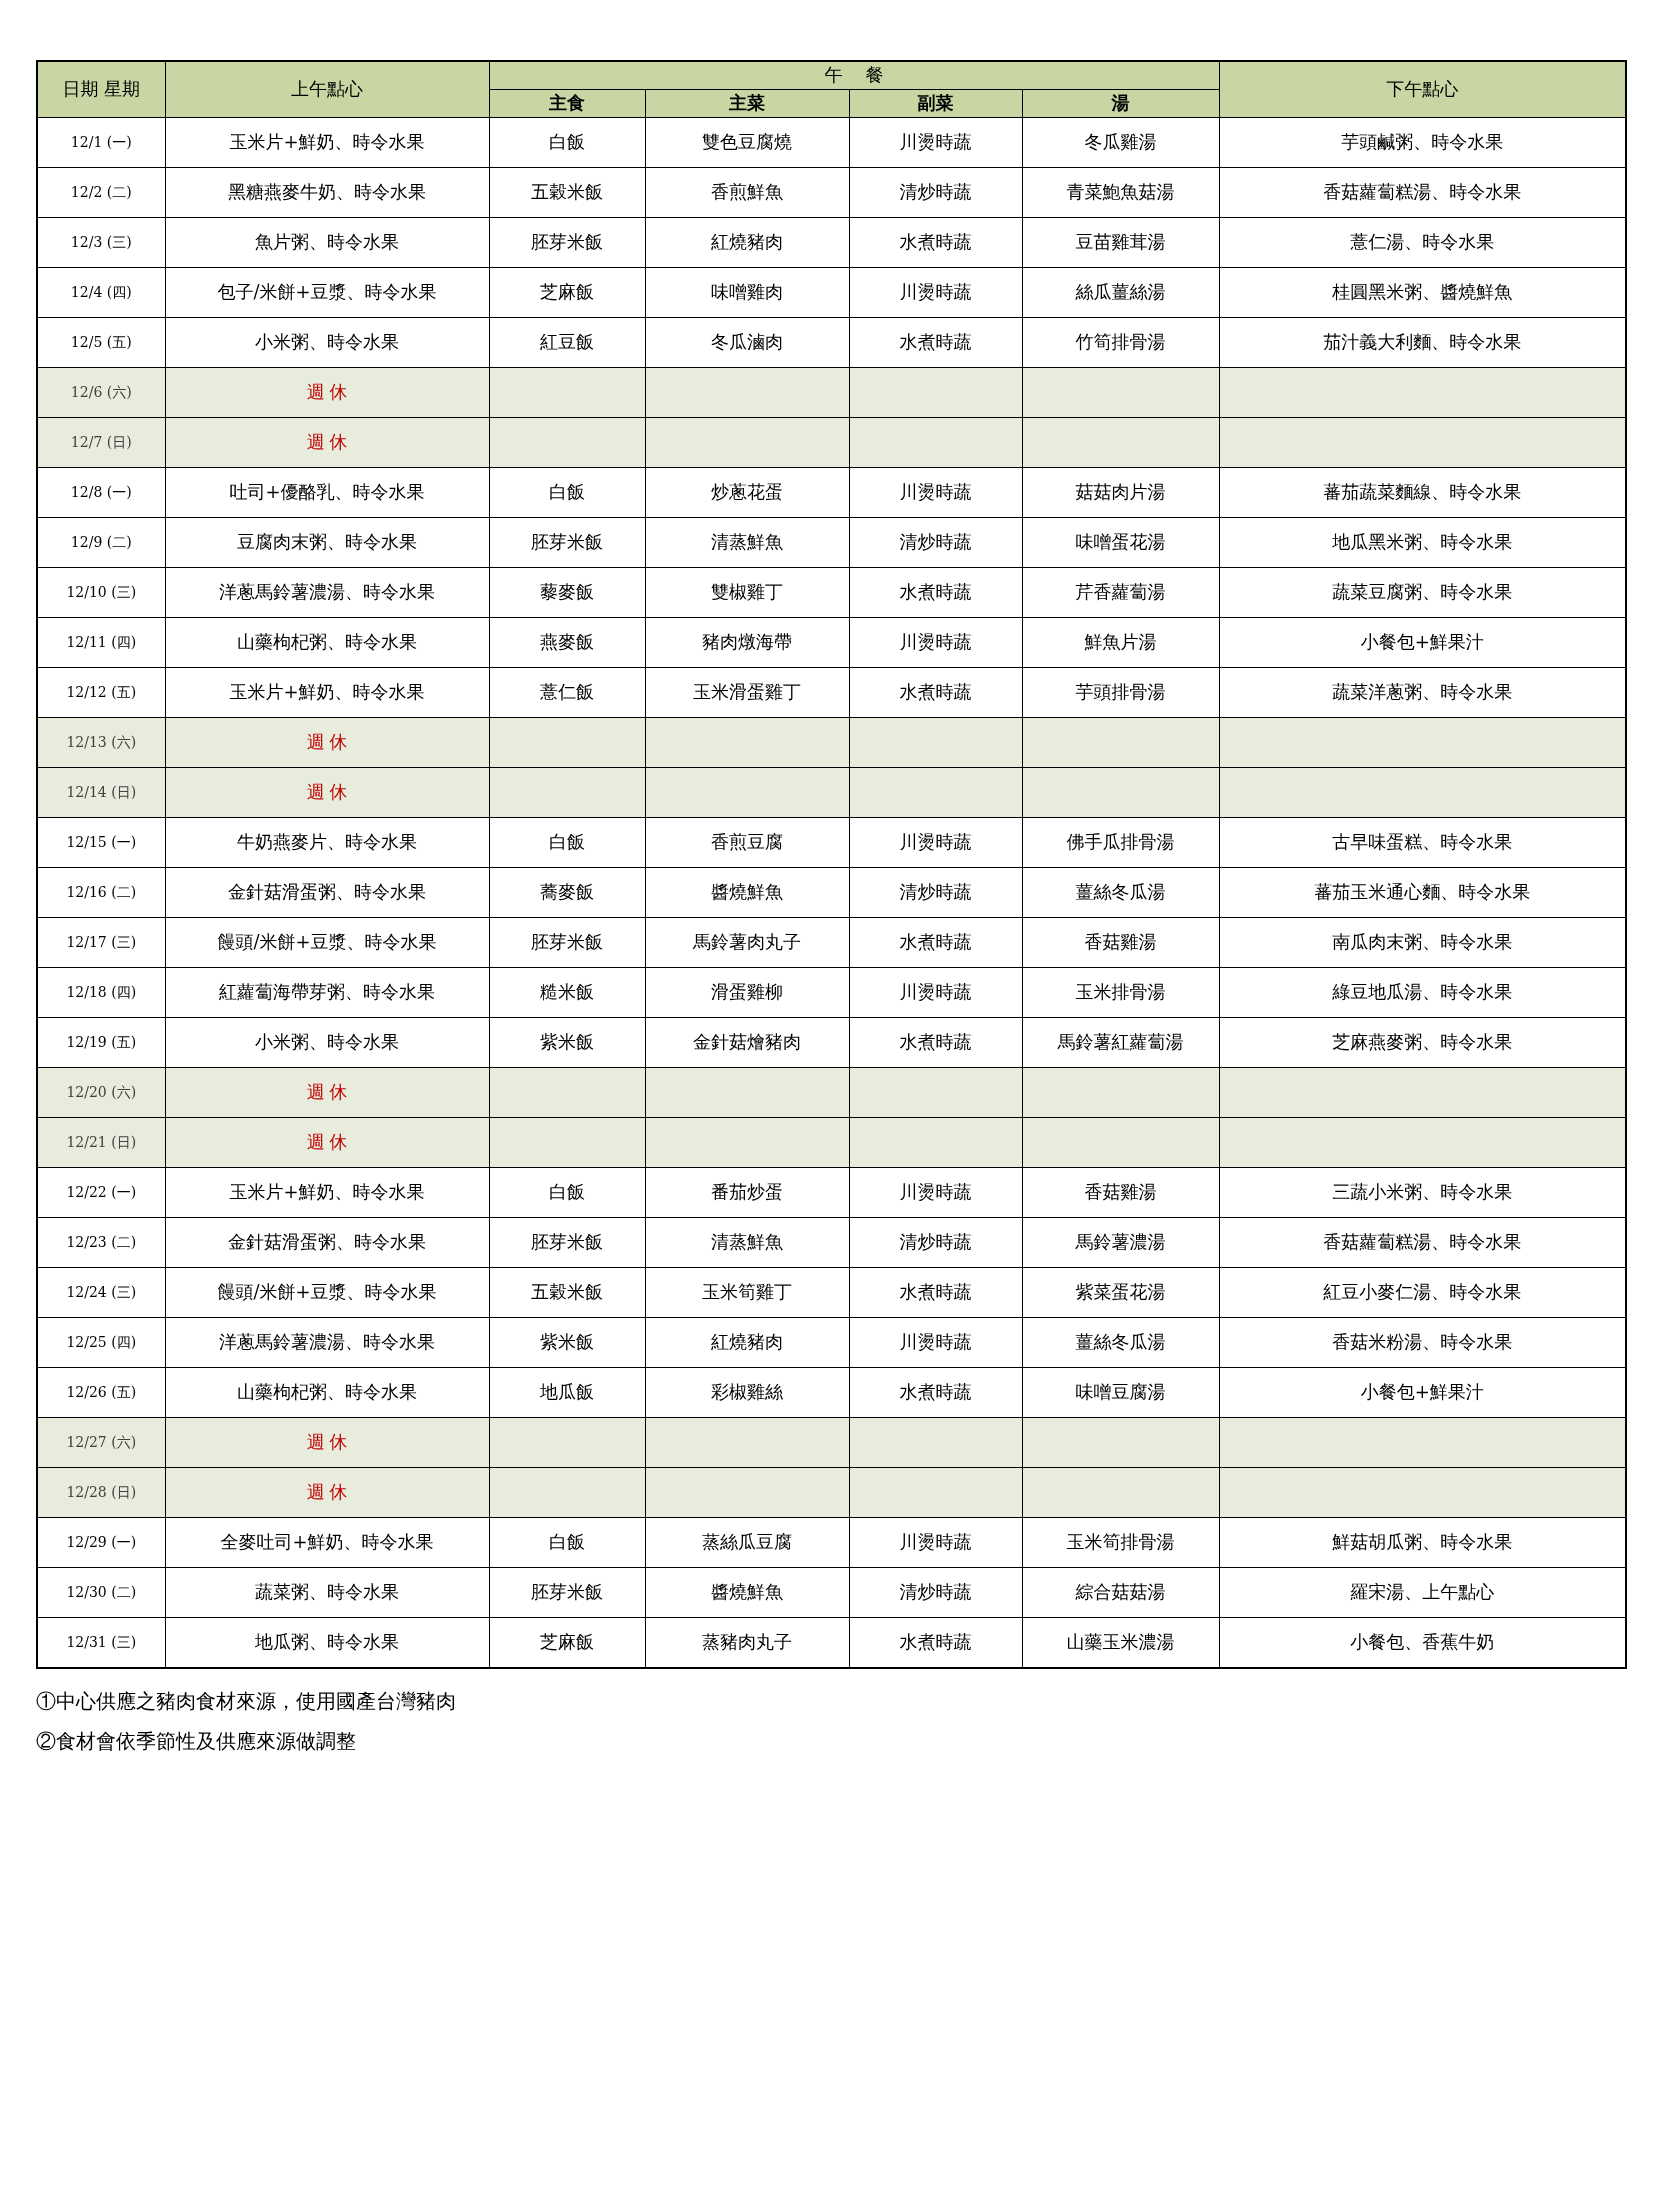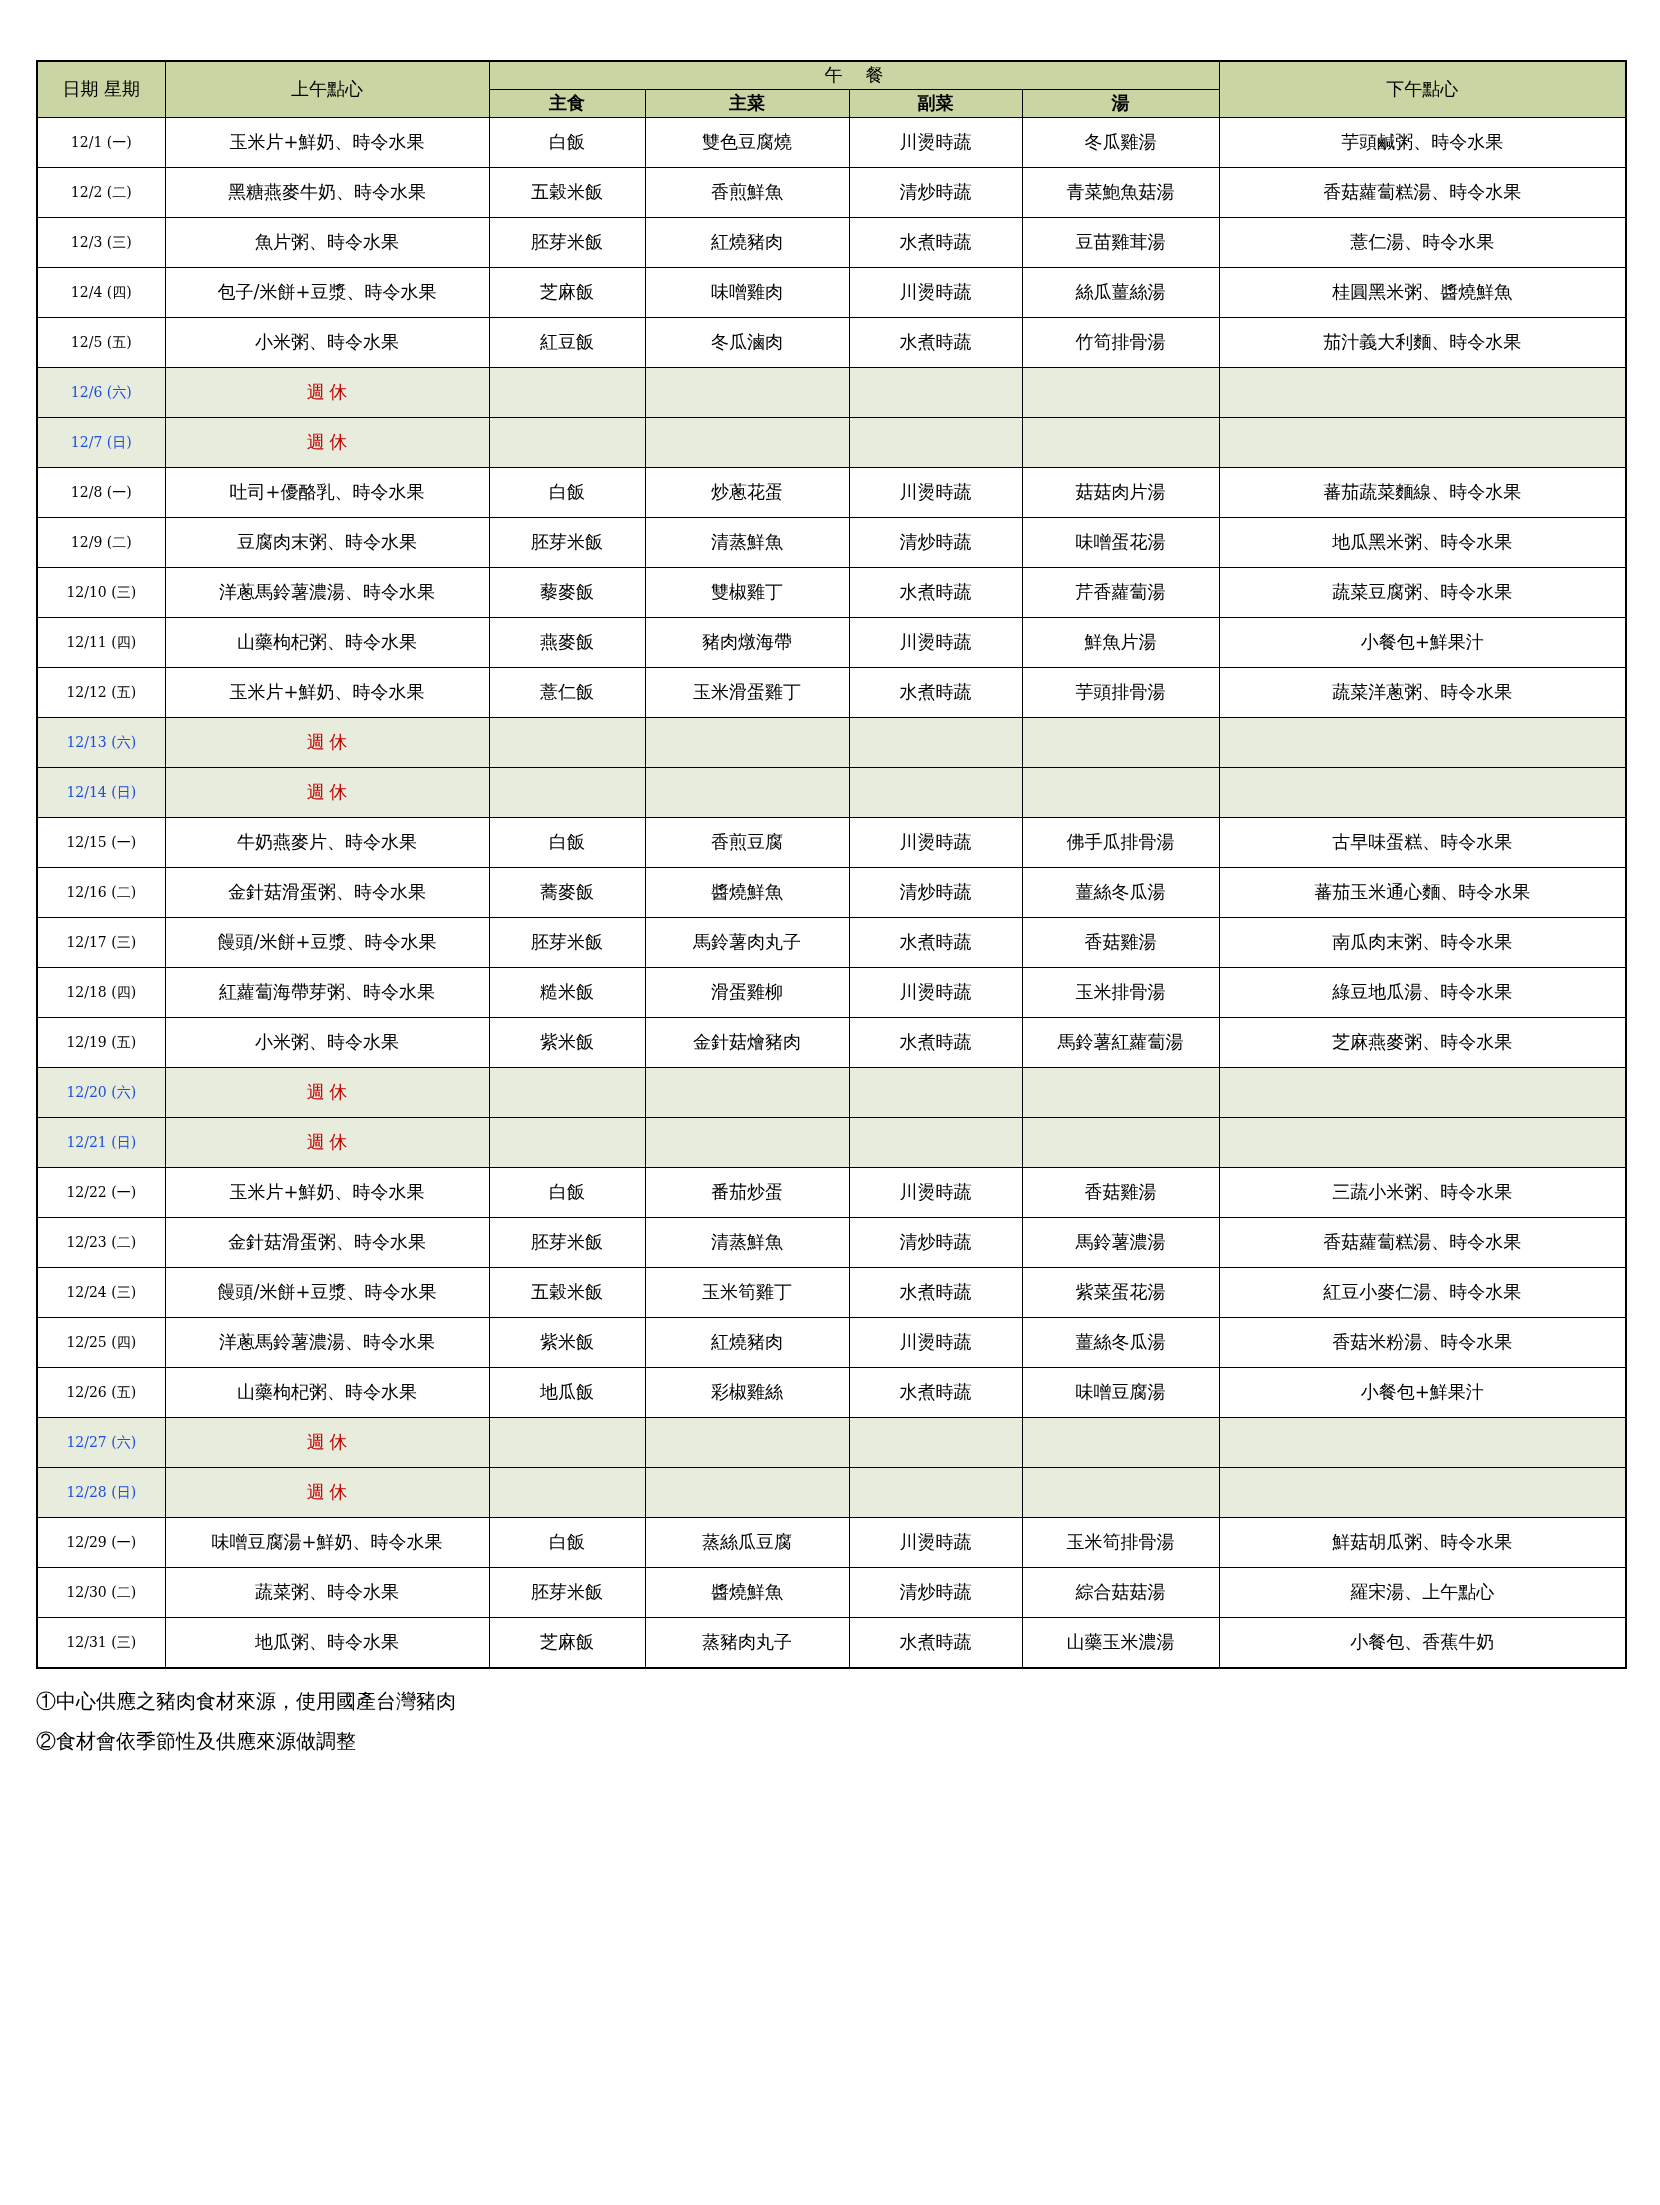--- a/index.html
+++ b/index.html
@@ -84,21 +84,21 @@
   
   tbody td.date  { font-size: 14px; letter-spacing: 0px; }
   tbody tr.weekend td {
     background: #e8ecdc;
   }
   tbody tr.weekend td.rest {
     color: #c00000;
     letter-spacing: 4.3px;
     text-indent: 4.3px;
   }
-  tbody tr.weekend td.date { color: #1d4ed8; }
+  tbody tr.weekend td.date { color: #404040; }
 
   
   .notes {
     margin-top: 12px;
     font-size: 20px;
     line-height: 2.0;
   }
   .notes div { white-space: nowrap; }
 </style>
 </head>
@@ -381,21 +381,21 @@
           <td class="date">12/28 (日)</td>
           <td class="rest">週休</td>
           <td></td>
           <td></td>
           <td></td>
           <td></td>
           <td></td>
         </tr>
         <tr>
           <td class="date">12/29 (一)</td>
-          <td>味噌豆腐湯+鮮奶、時令水果</td>
+          <td>全麥吐司+鮮奶、時令水果</td>
           <td>白飯</td>
           <td>蒸絲瓜豆腐</td>
           <td>川燙時蔬</td>
           <td>玉米筍排骨湯</td>
           <td>鮮菇胡瓜粥、時令水果</td>
         </tr>
         <tr>
           <td class="date">12/30 (二)</td>
           <td>蔬菜粥、時令水果</td>
           <td>胚芽米飯</td>

